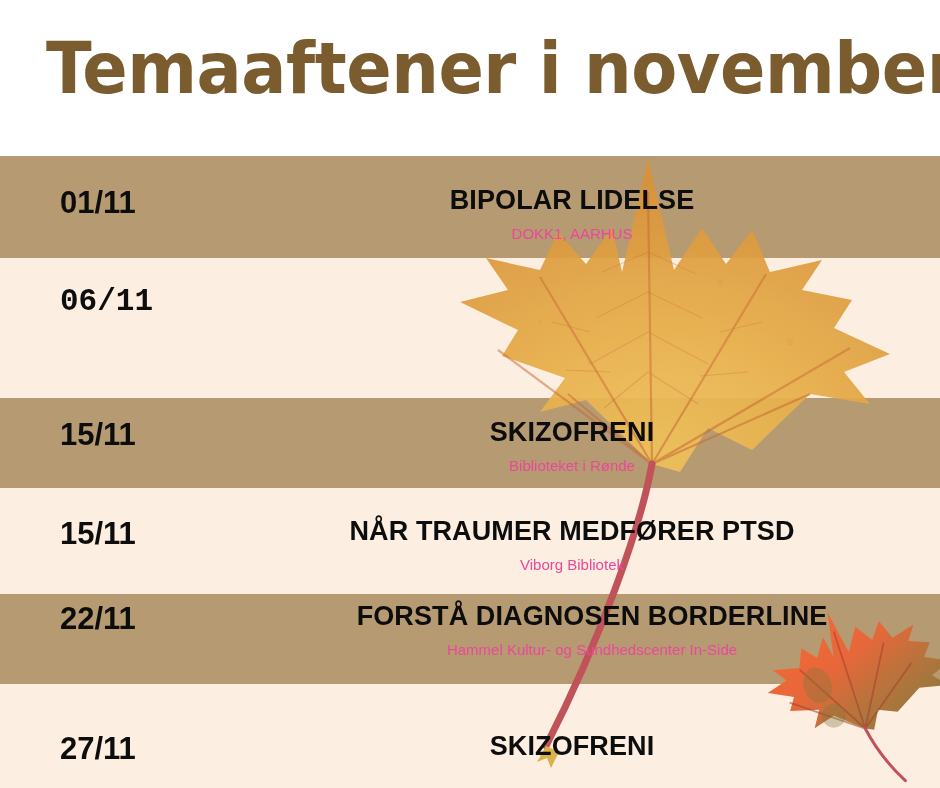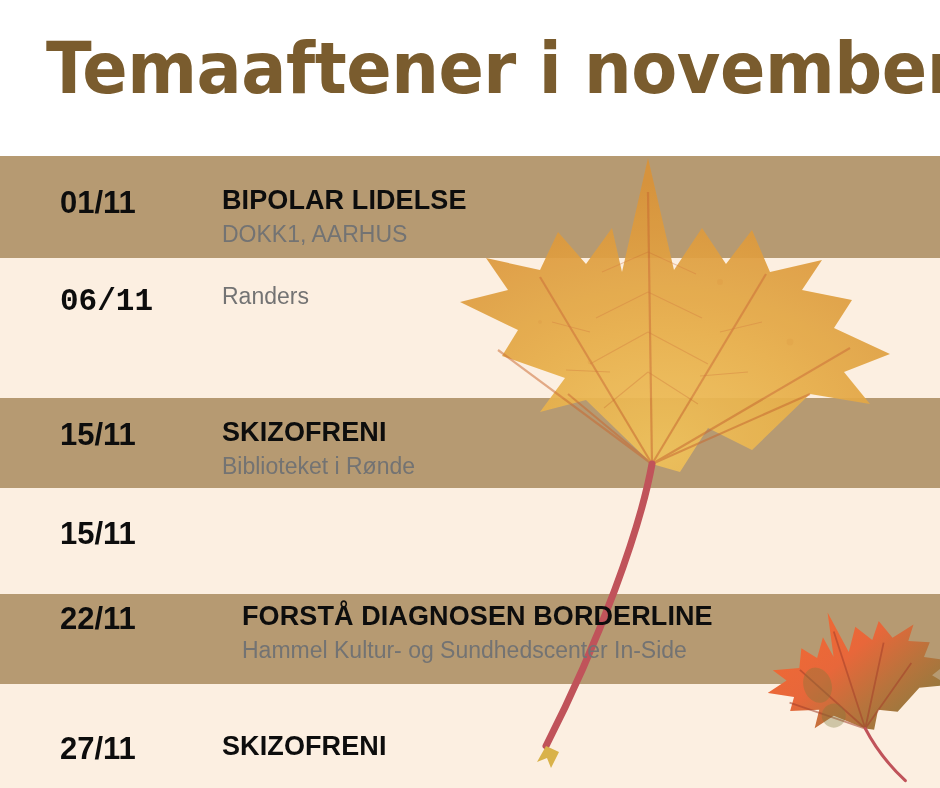--- a/index.html
+++ b/index.html
@@ -116,33 +116,34 @@
     color: #0d0d0d;
     font-size: 31px;
     font-weight: 700;
     letter-spacing: 0px;
     white-space: nowrap;
   }
   .ev-body {
     position: absolute;
     left: 222px;
     width: 700px;
+    text-align: center;
   }
   .ev-title {
     color: #0d0d0d;
     font-size: 27px;
     font-weight: 700;
     line-height: 36px;
     letter-spacing: 0.1px;
     white-space: pre-line;
     margin: 0;
   }
   .ev-venue {
-    color: #737373;
-    font-size: 23px;
+    color: #ec4899;
+    font-size: 15px;
     font-weight: 400;
     line-height: 30px;
     letter-spacing: 0px;
     margin: 1px 0 0 0;
   }
 </style>
 </head>
 <body>
 
 <div id="poster">
@@ -255,34 +256,37 @@
       <div class="ev-date" style="top:29px;">01/11</div>
       <div class="ev-body" style="top:26px;">
         <div class="ev-title">BIPOLAR LIDELSE</div>
         <div class="ev-venue">DOKK1, AARHUS</div>
       </div>
     </div>
 
     <div class="event-row" style="top:258px;height:140px;">
       <div class="ev-date" style="top:26px;font-family:Liberation Mono, monospace;">06/11</div>
       <div class="ev-body" style="top:22px;">
-        <div class="ev-venue">Randers</div>
       </div>
     </div>
 
     <div class="event-row" style="top:398px;height:90px;">
       <div class="ev-date" style="top:19px;">15/11</div>
       <div class="ev-body" style="top:16px;">
         <div class="ev-title">SKIZOFRENI</div>
         <div class="ev-venue">Biblioteket i Rønde</div>
       </div>
     </div>
 
     <div class="event-row" style="top:488px;height:106px;">
       <div class="ev-date" style="top:28px;">15/11</div>
+      <div class="ev-body" style="top:25px;">
+        <div class="ev-title">NÅR TRAUMER MEDFØRER PTSD</div>
+        <div class="ev-venue">Viborg Bibliotek</div>
+      </div>
     </div>
 
     <div class="event-row" style="top:582px;height:70px;padding-left:32px;">
       <div class="ev-date" style="top:19px;">22/11</div>
       <div class="ev-body" style="top:16px;margin-left:20px;">
         <div class="ev-title">FORSTÅ DIAGNOSEN BORDERLINE</div>
         <div class="ev-venue">Hammel Kultur- og Sundhedscenter In-Side</div>
       </div>
     </div>
 

